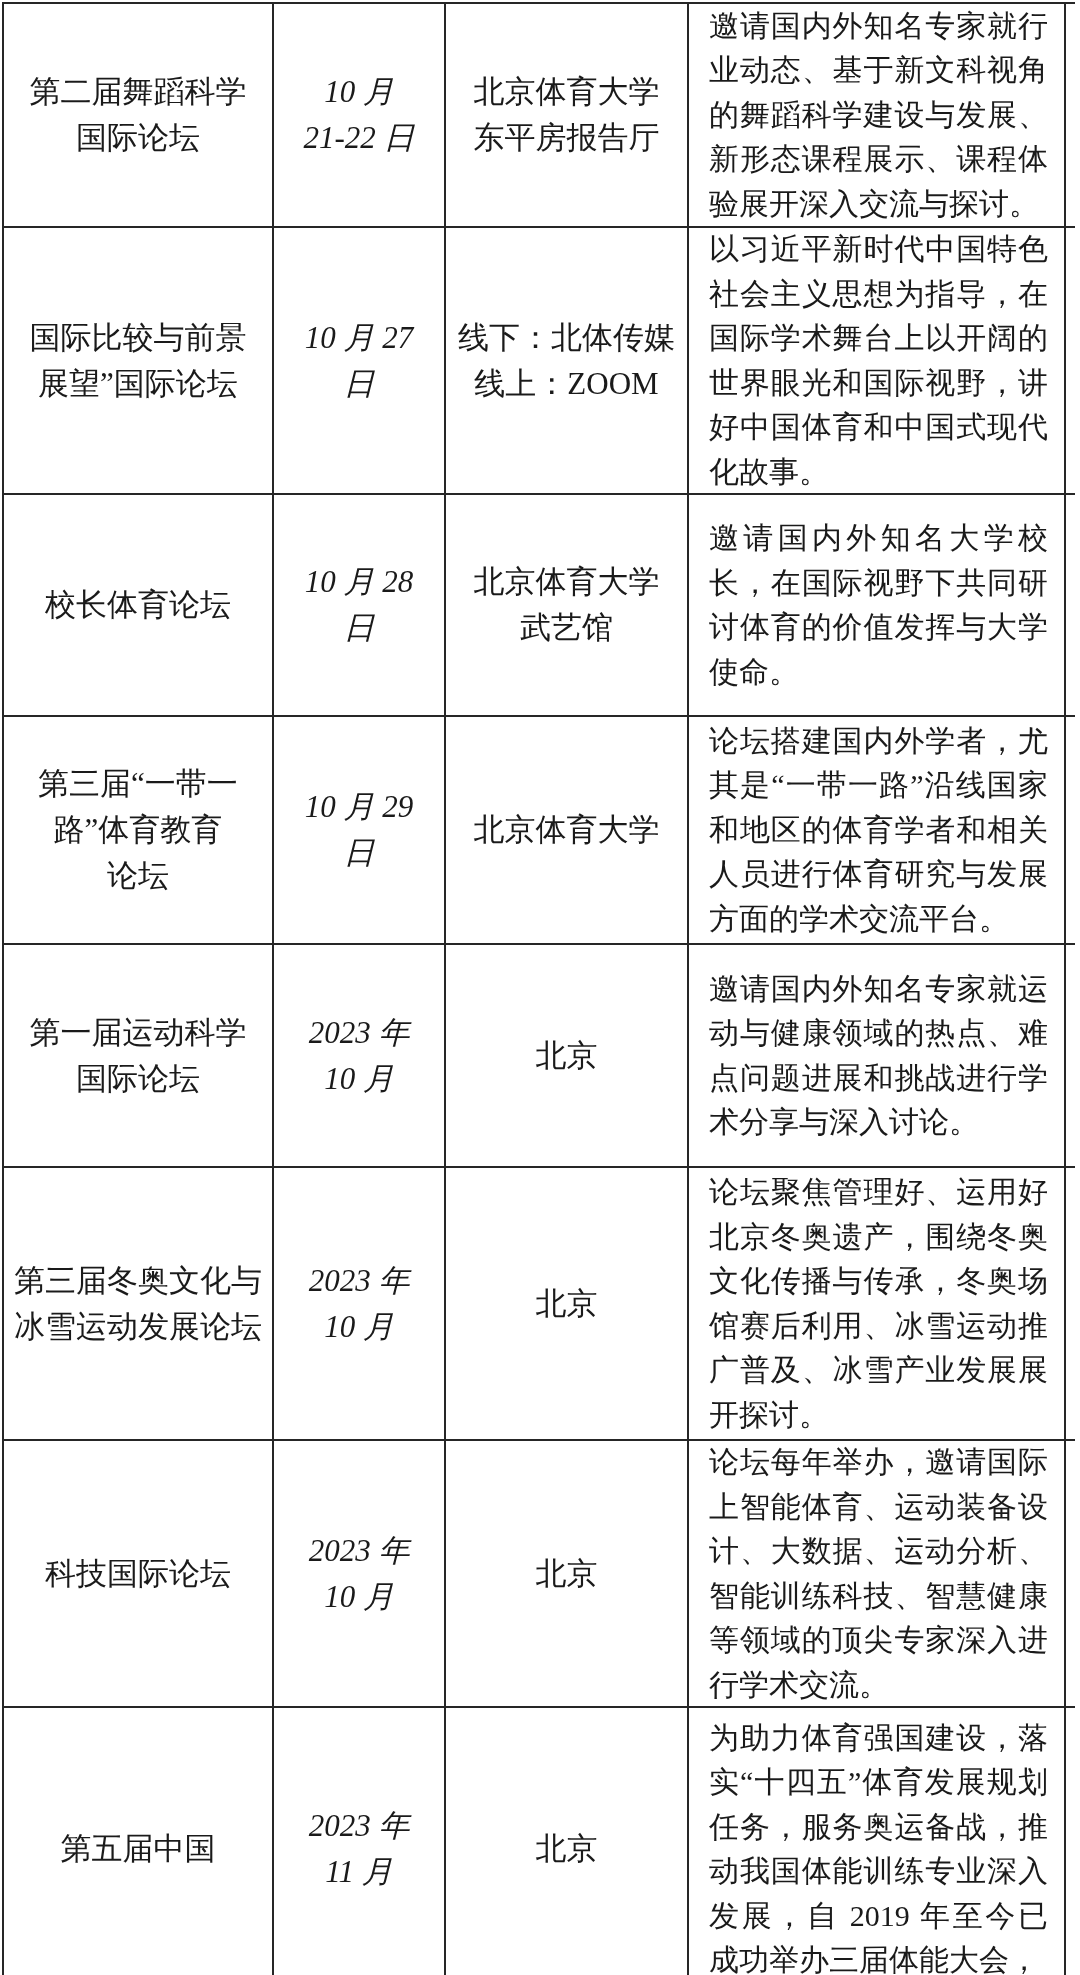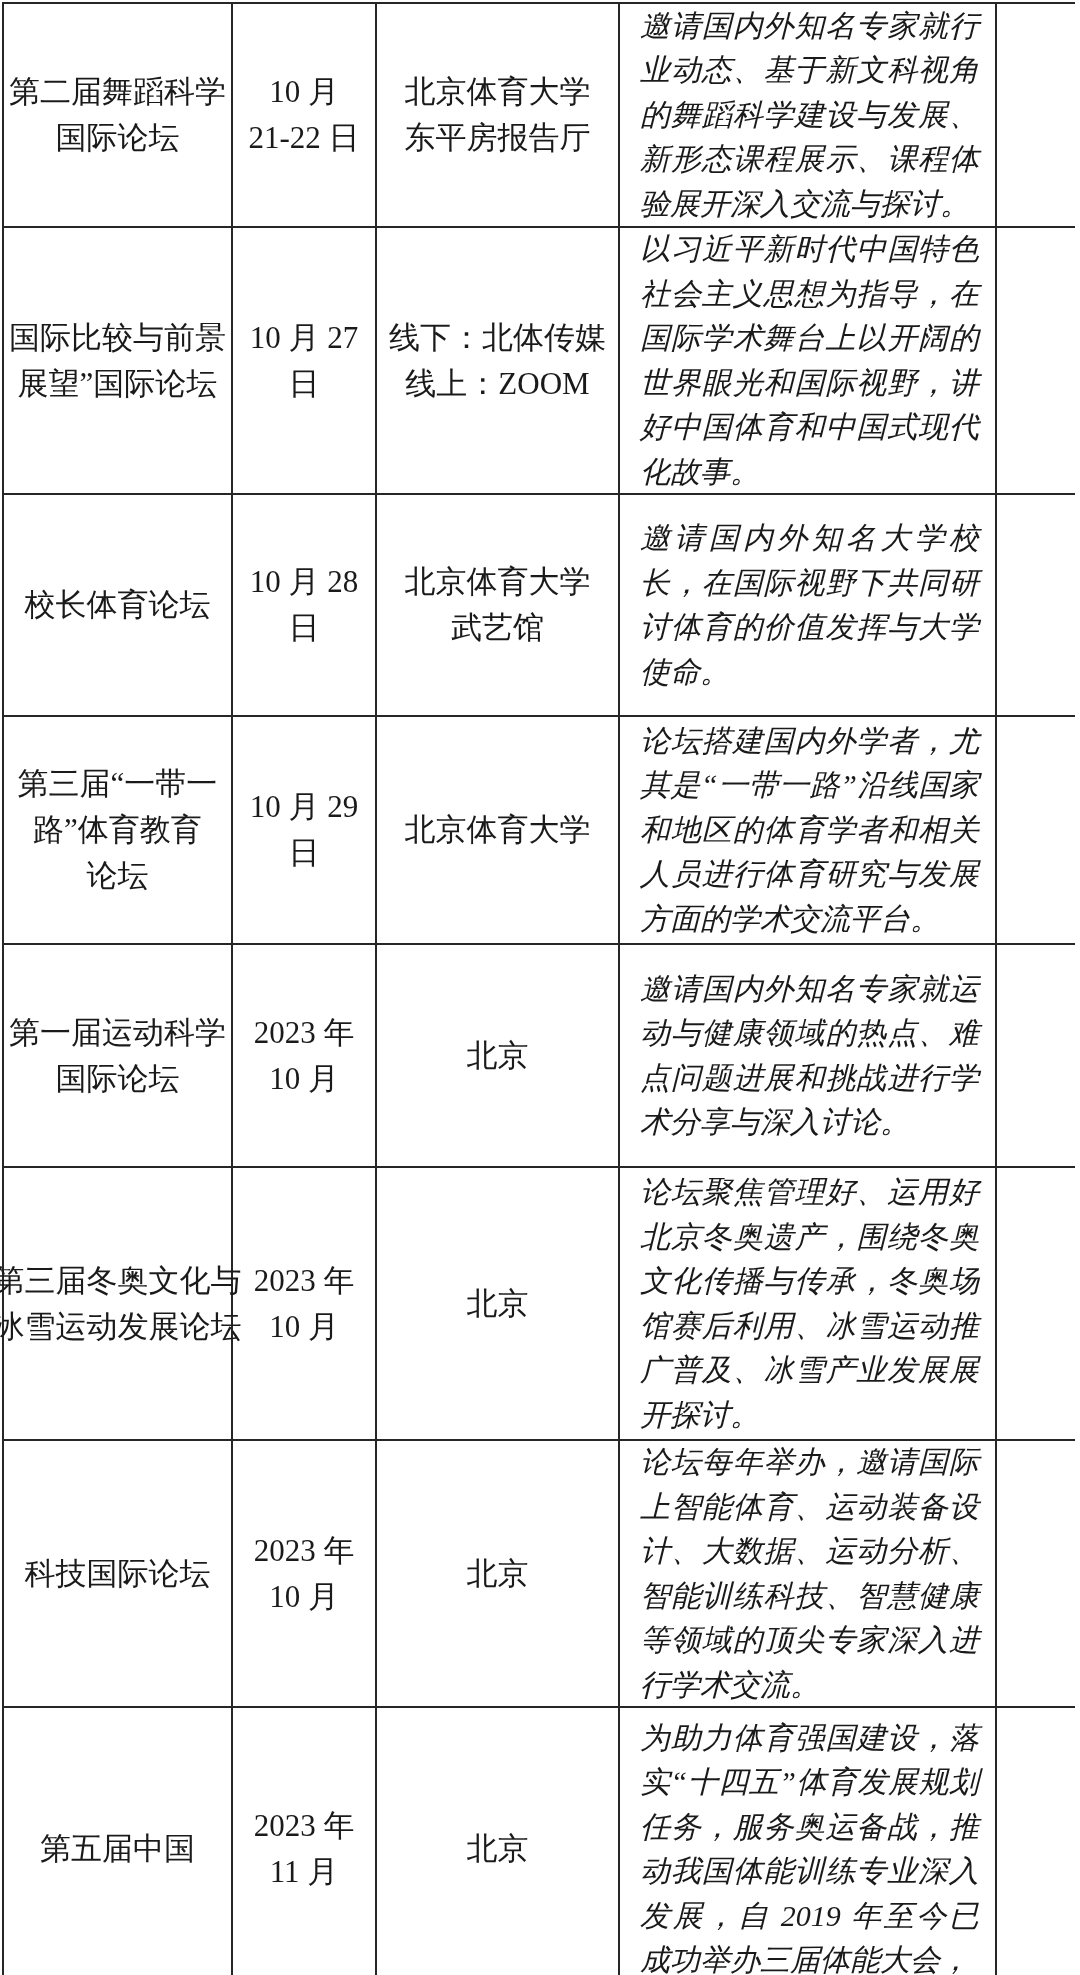--- a/index.html
+++ b/index.html
@@ -35,34 +35,34 @@
     box-sizing: border-box;
     border-right: 2px solid var(--line, #262626);
     display: flex;
     flex-direction: column;
     justify-content: center;
     align-items: center;
     text-align: center;
     font-size: 31px;
     line-height: 46px;
   }
-  .c-name { width: 229px; padding: 4px 6px; }
-  .c-date { width: 144px; padding: 4px 8px; }
+  .c-name { width: 270px; padding: 4px 6px; }
+  .c-date { width: 172px; padding: 4px 8px; font-style: italic; }
   .c-loc  { width: 243px; padding: 16px 4px; }
   .c-desc {
     width: 377px;
     align-items: stretch;
     text-align: justify;
     text-justify: inter-ideograph;
     font-size: 30px;
     line-height: 44.5px;
     padding: 8px 16px 8px 20px;
   }
   .line { white-space: nowrap; }
-  .desc-text { width: 100%; font-style: italic; }
+  .desc-text { width: 100%; }
 </style>
 </head>
 <body>
 
 <div class="events-table" id="events-table">
     <div class="t-row" style="height: 224px;">
       <div class="cell c-name">
         <div class="line">第二届舞蹈科学</div>
         <div class="line">国际论坛</div>
       </div>

